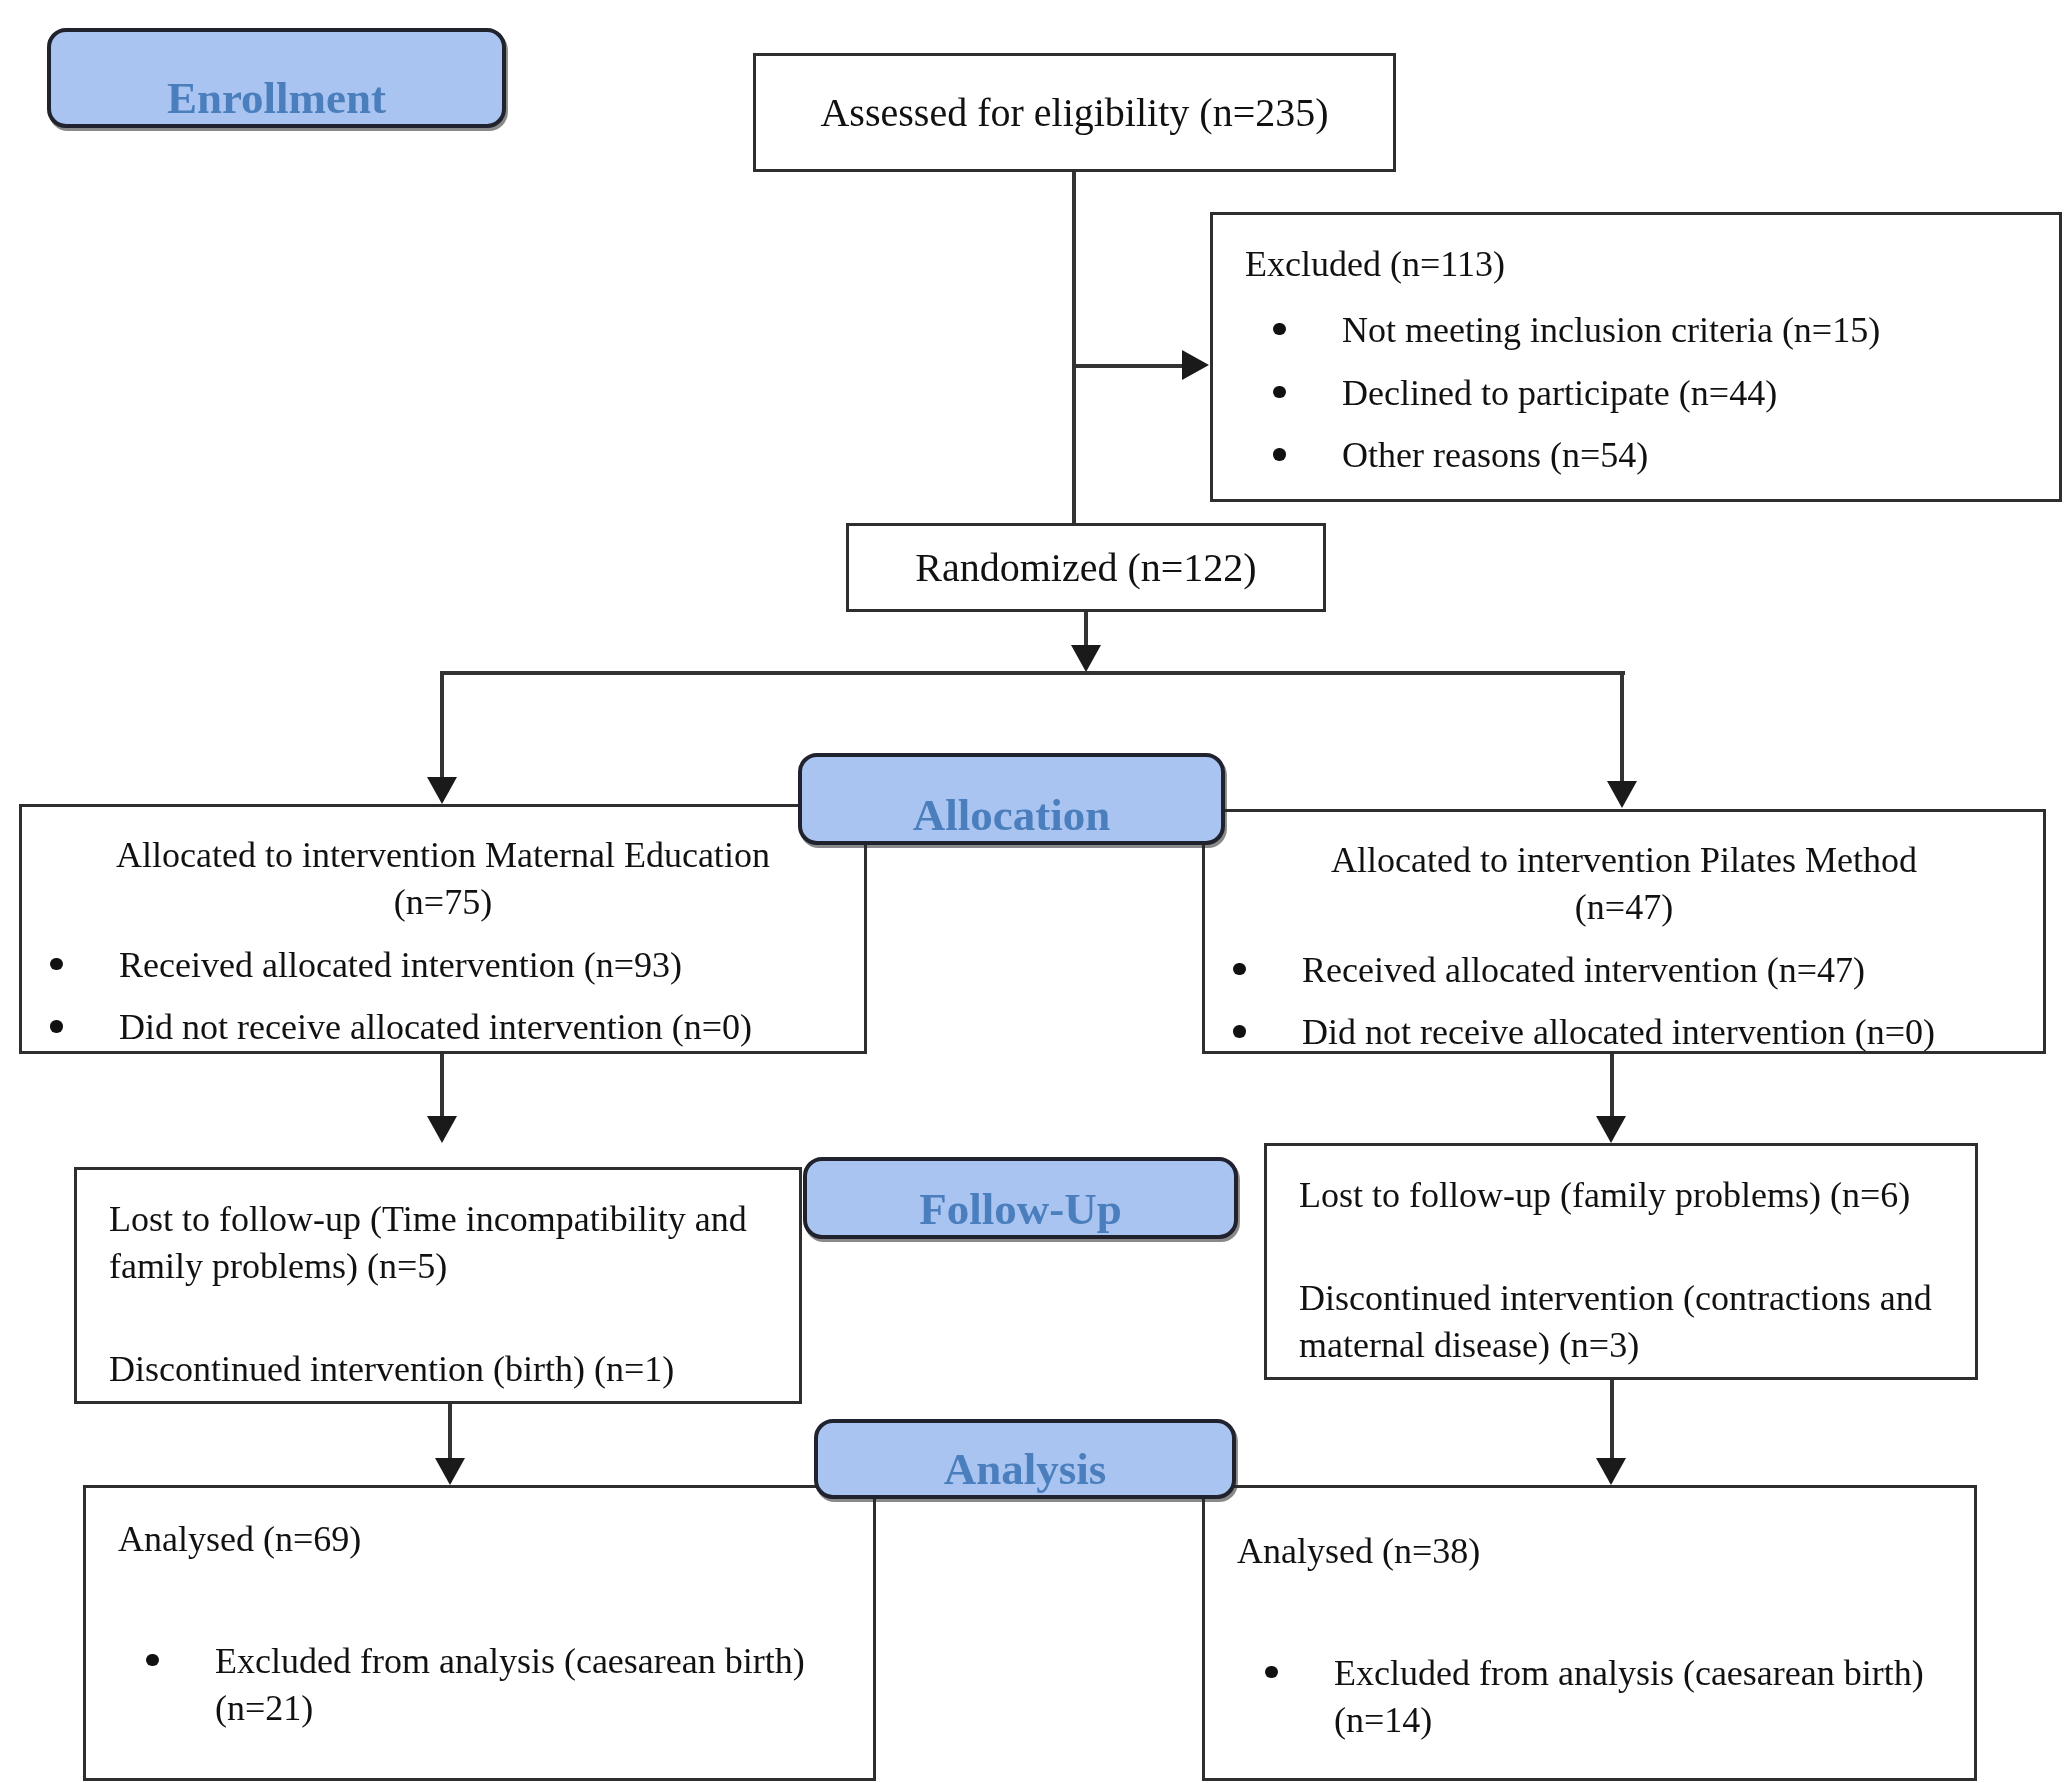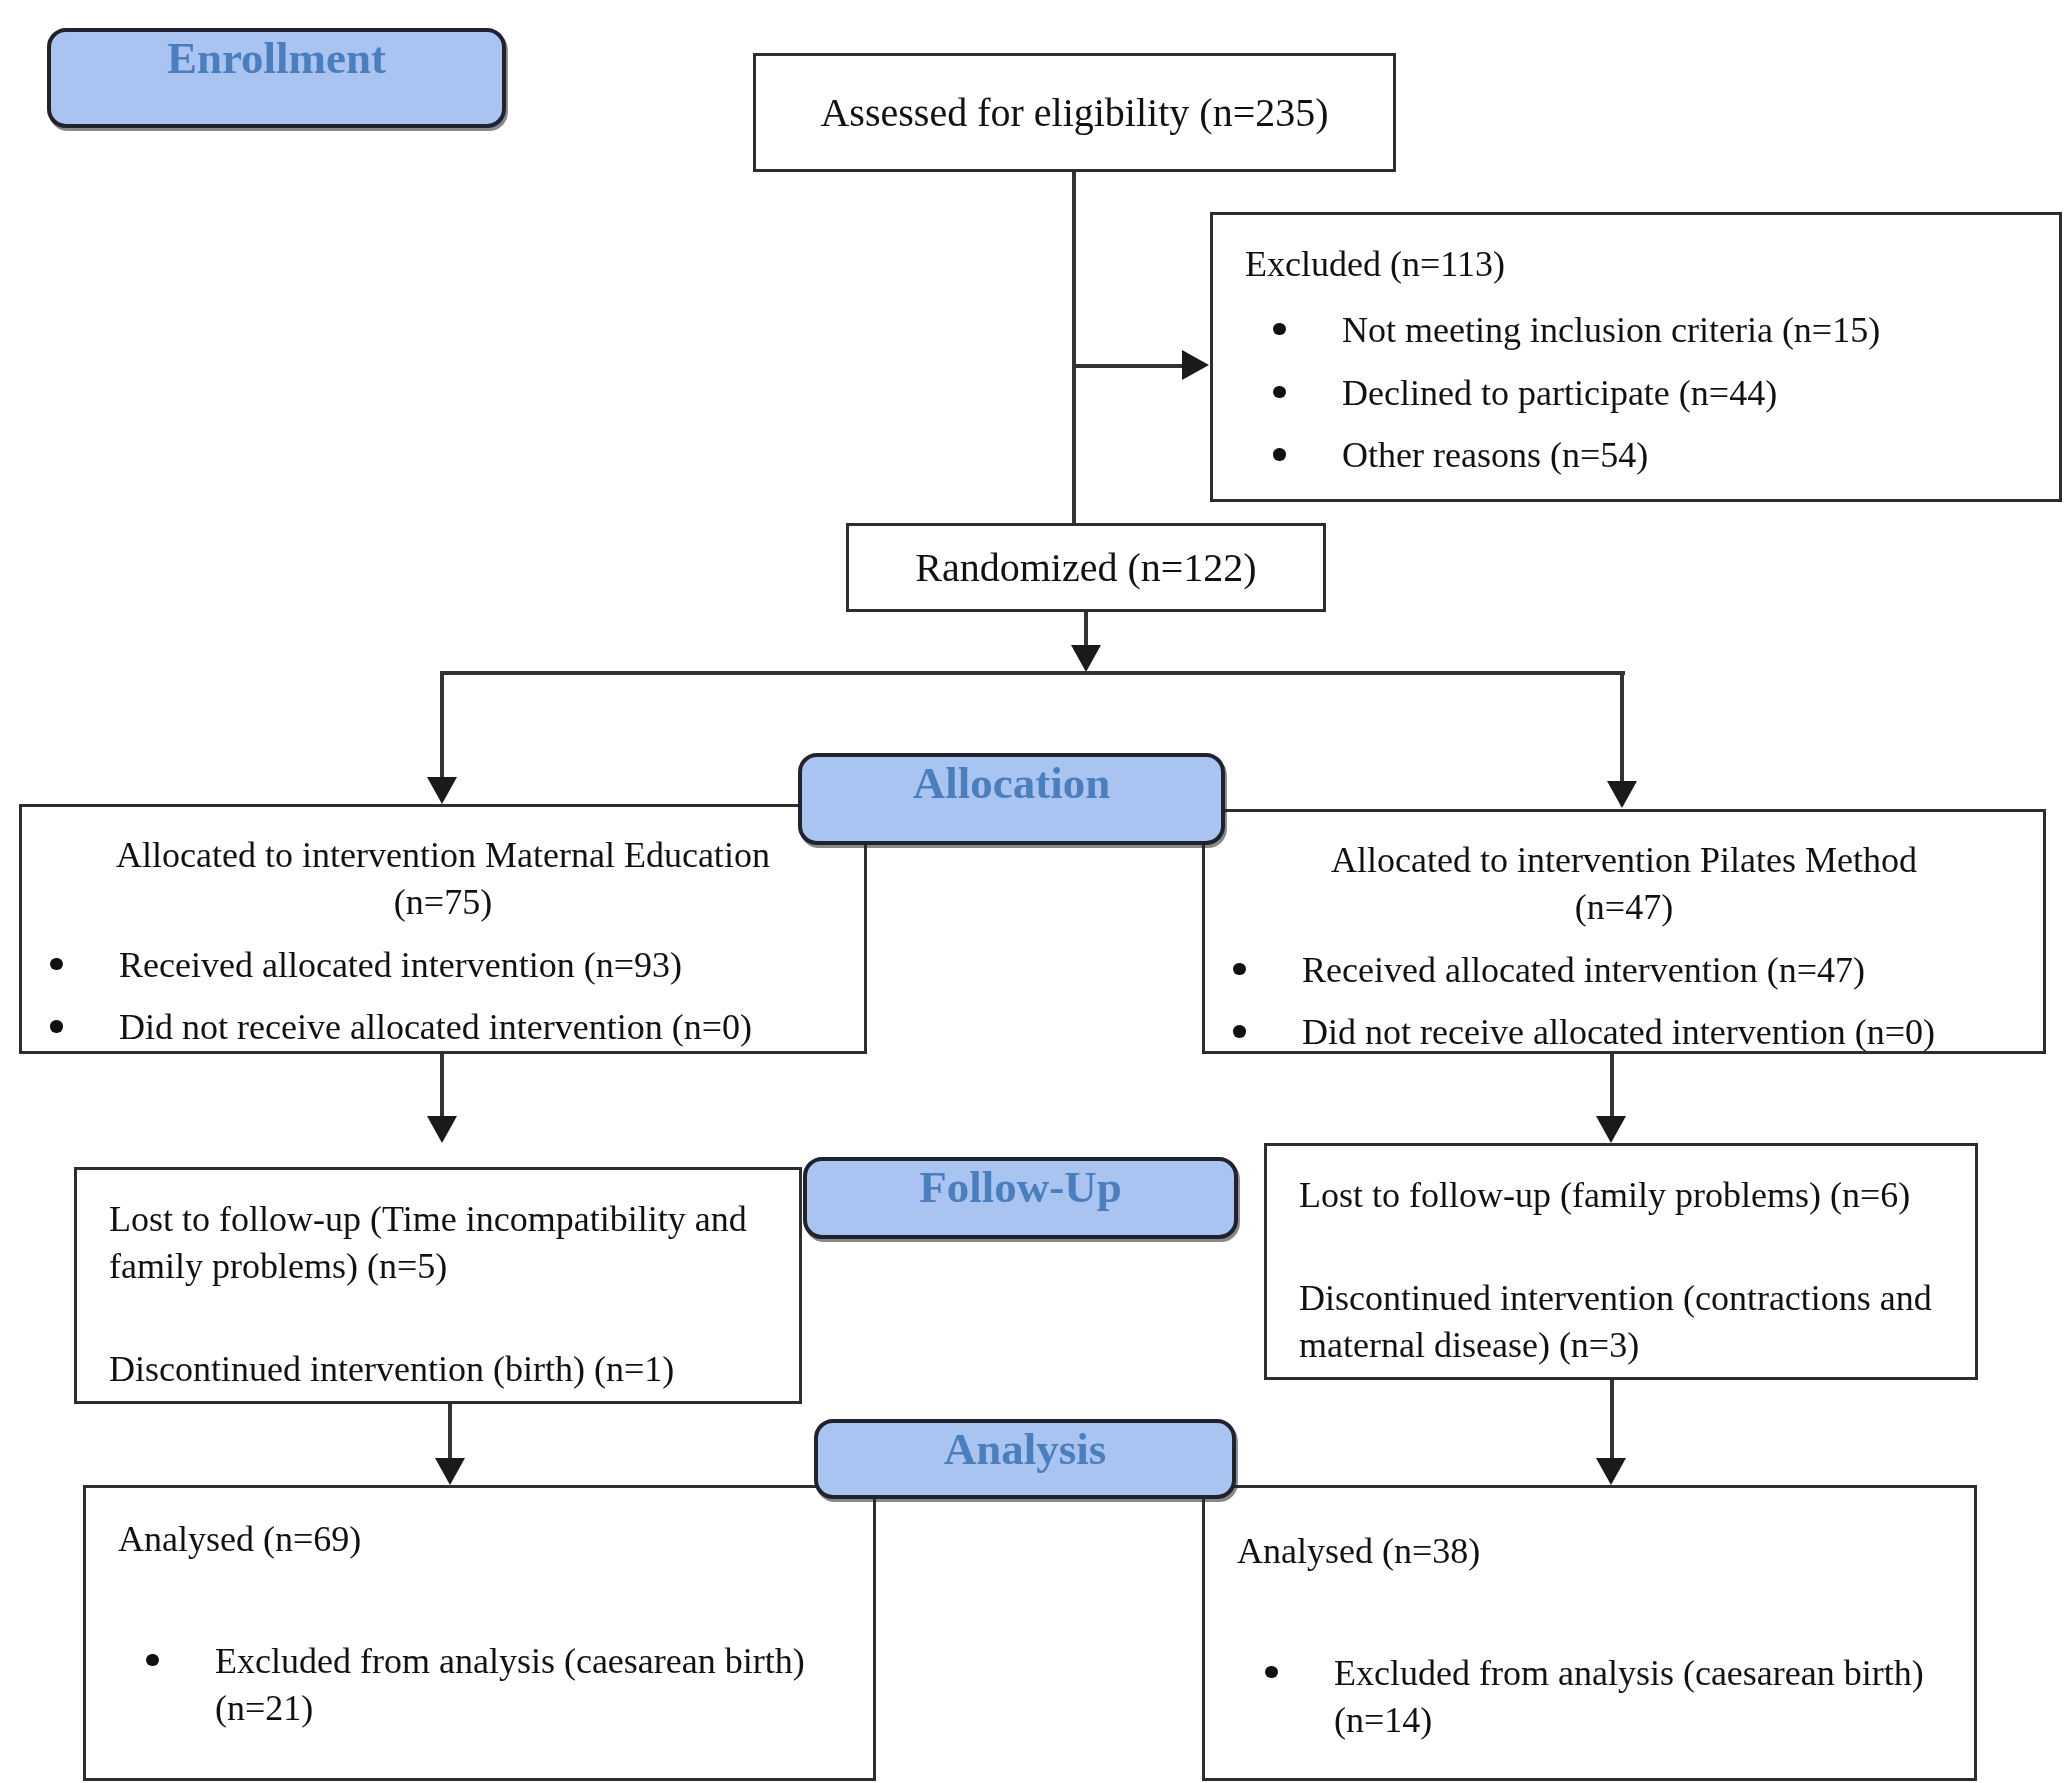--- a/index.html
+++ b/index.html
@@ -17,21 +17,21 @@
     border-radius: 18px;
   }
   
   .stage {
     position: absolute;
     box-sizing: border-box;
     background: var(--stage-fill, #a9c4f1);
     border: 4.4px solid #20222e;
     border-radius: 19px;
     display: flex;
-    align-items: flex-start;
+    align-items: flex-end;
     justify-content: center;
     font-weight: bold;
     font-size: 45px;
     color: var(--stage-text, #4a7ebc);
     z-index: 5;
     box-shadow: 1.9px 3.1px 0 rgba(40,40,40,0.55);
   }
   
   .fbox {
     position: absolute;

